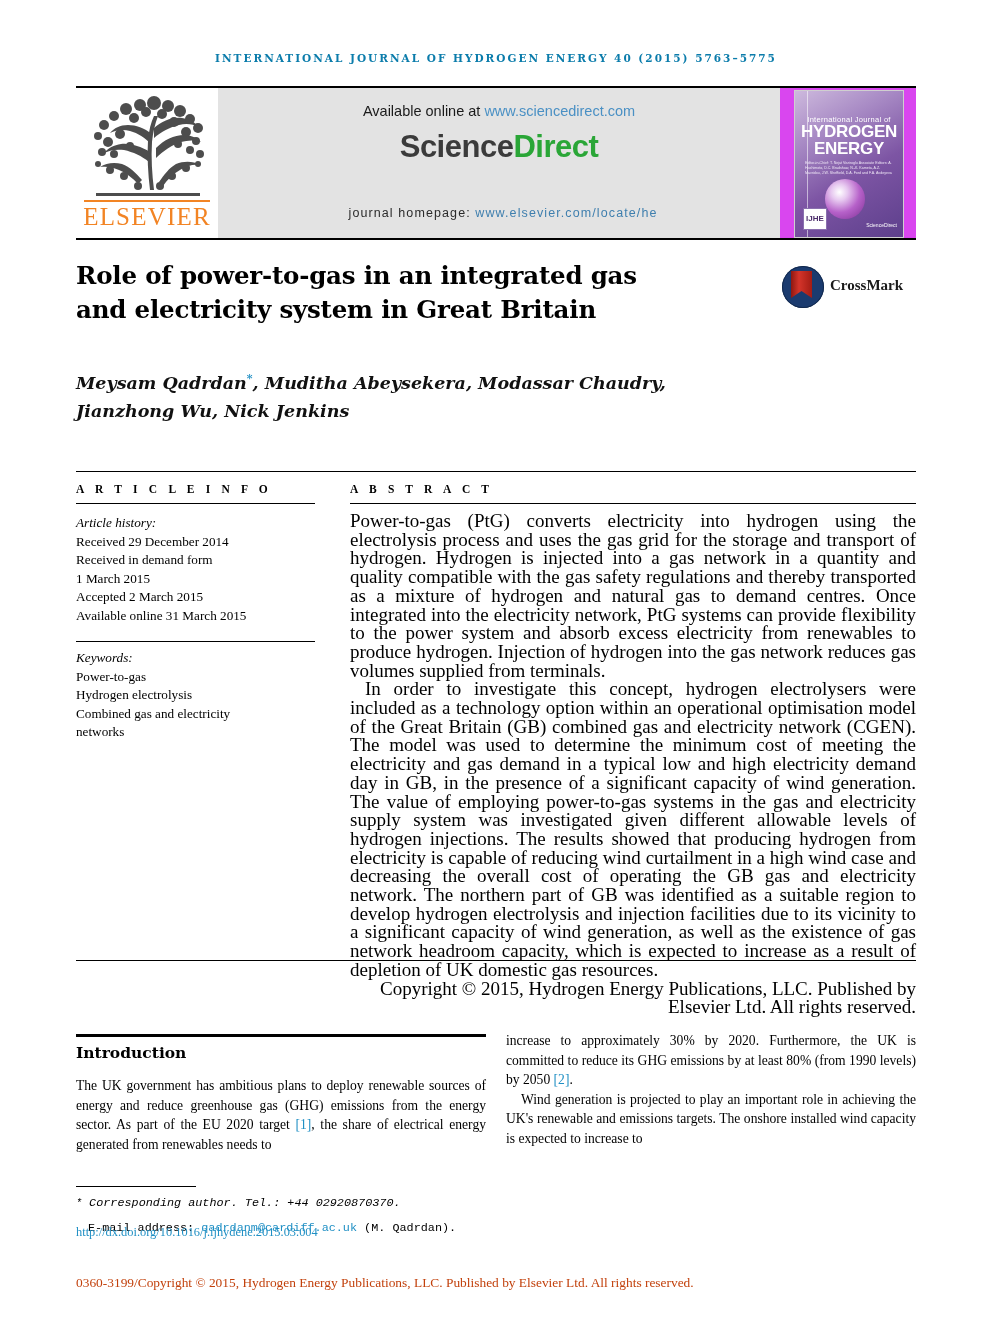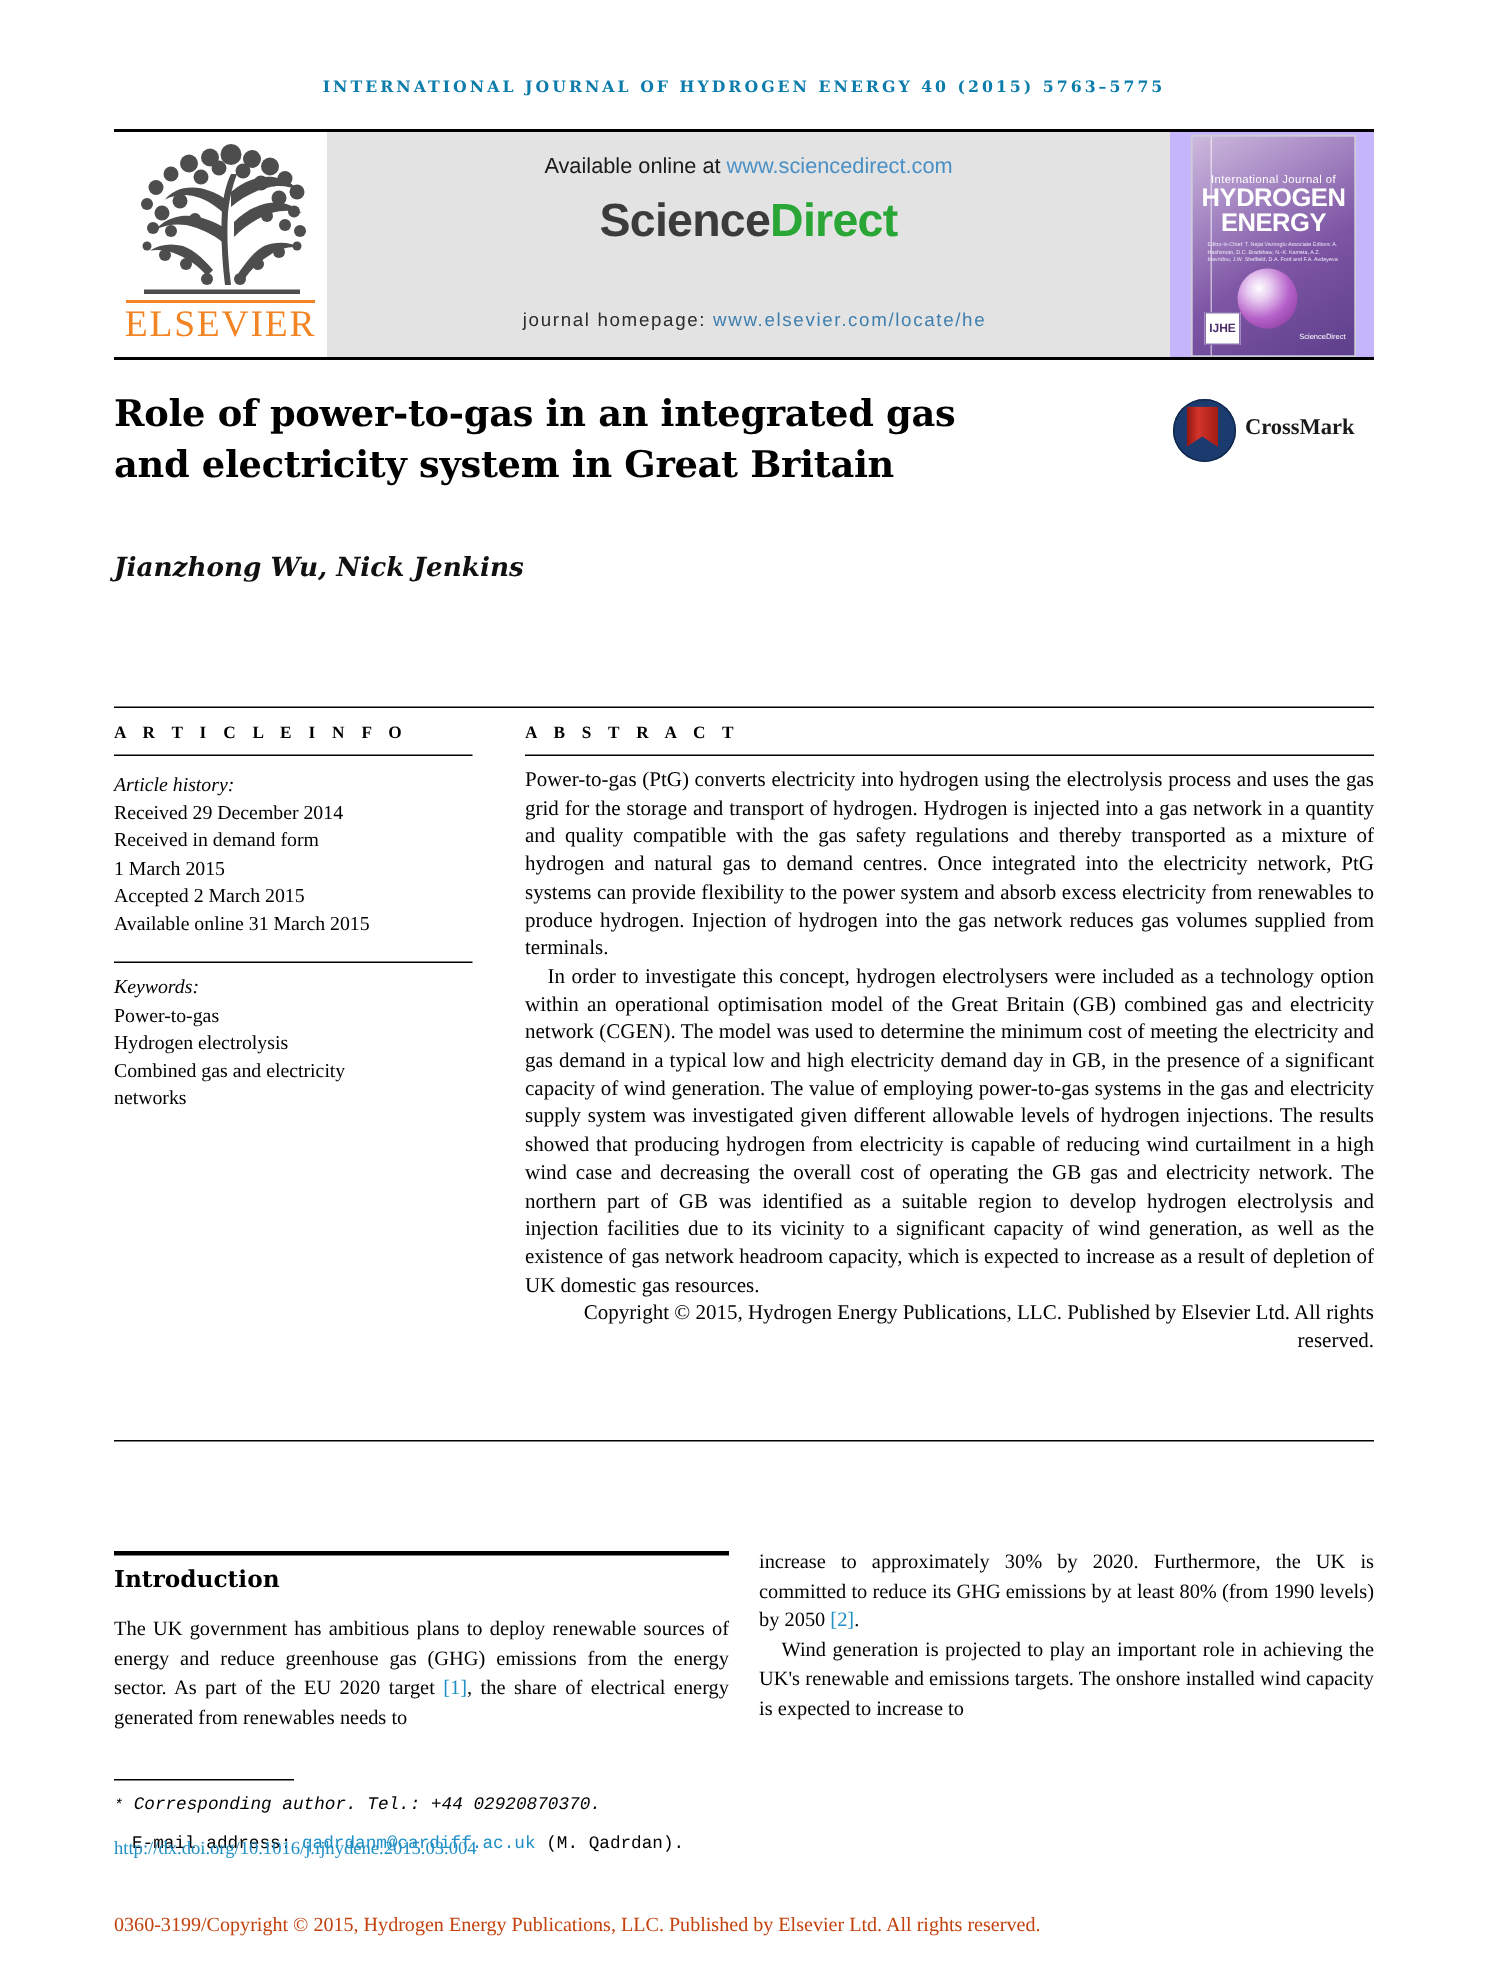--- a/index.html
+++ b/index.html
@@ -106,21 +106,21 @@
     font-size: 12.5px;
     letter-spacing: 1.1px;
     color: #2b2b2b;
   }
   .homepage .url { color: #3f7fae; }
 
   .cover-block {
     position: absolute;
     right: 0; top: 0;
     width: 136px; height: 150px;
-    background: #c4b5fd;
+    background: #d946ef;
   }
   .cover-img {
     position: absolute;
     left: 14px; top: 2px;
     width: 108px; height: 146px;
     border: 1px solid #cfcfcf;
     background: linear-gradient(150deg, #cdb9dd 0%, #a789c4 28%, #7d55a4 58%, #5d3f8c 100%);
     overflow: hidden;
   }
   .cover-ijo {
@@ -297,21 +297,21 @@
     line-height: 18.6px;
   }
   .keywords .lead { font-style: italic; }
 
   
   .abstract {
     position: absolute;
     left: 350px; top: 512px;
     width: 566px;
     font-family: "Liberation Serif", serif;
-    font-size: 14px;
+    font-size: 19px;
     line-height: 18.7px;
     text-align: justify;
     color: #000;
   }
   .abstract p { margin: 0; }
   .abstract p.indent { text-indent: 15px; }
   .abstract p.copyright { text-align: right; }
 
   .rule-abs-bottom {
     position: absolute;
@@ -481,20 +481,21 @@
     <div>and electricity system in Great Britain</div>
   </div>
 
   <div class="crossmark">
     <div class="cm-circle"></div>
     <div class="cm-ribbon"></div>
     <div class="cm-text">CrossMark</div>
   </div>
 
   <div class="authors">
+    <div><span>Meysam Qadrdan</span><sup>*</sup><span>, Muditha Abeysekera, Modassar Chaudry,</span></div>
     <div>Jianzhong Wu, Nick Jenkins</div>
   </div>
 
   <div class="rule-info-top"></div>
   <div class="hdr-article-info">A R T I C L E   I N F O</div>
   <div class="hdr-abstract">A B S T R A C T</div>
   <div class="rule-info-left"></div>
   <div class="rule-info-right"></div>
 
   <div class="history">

